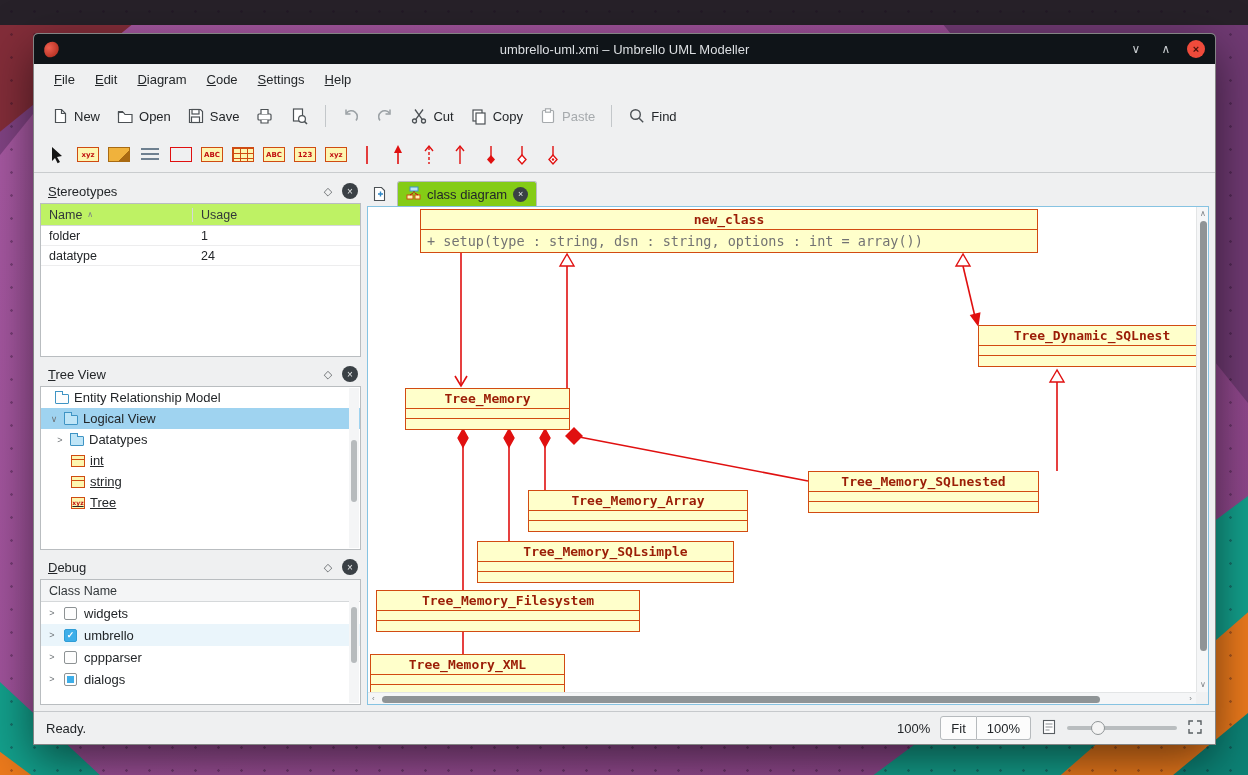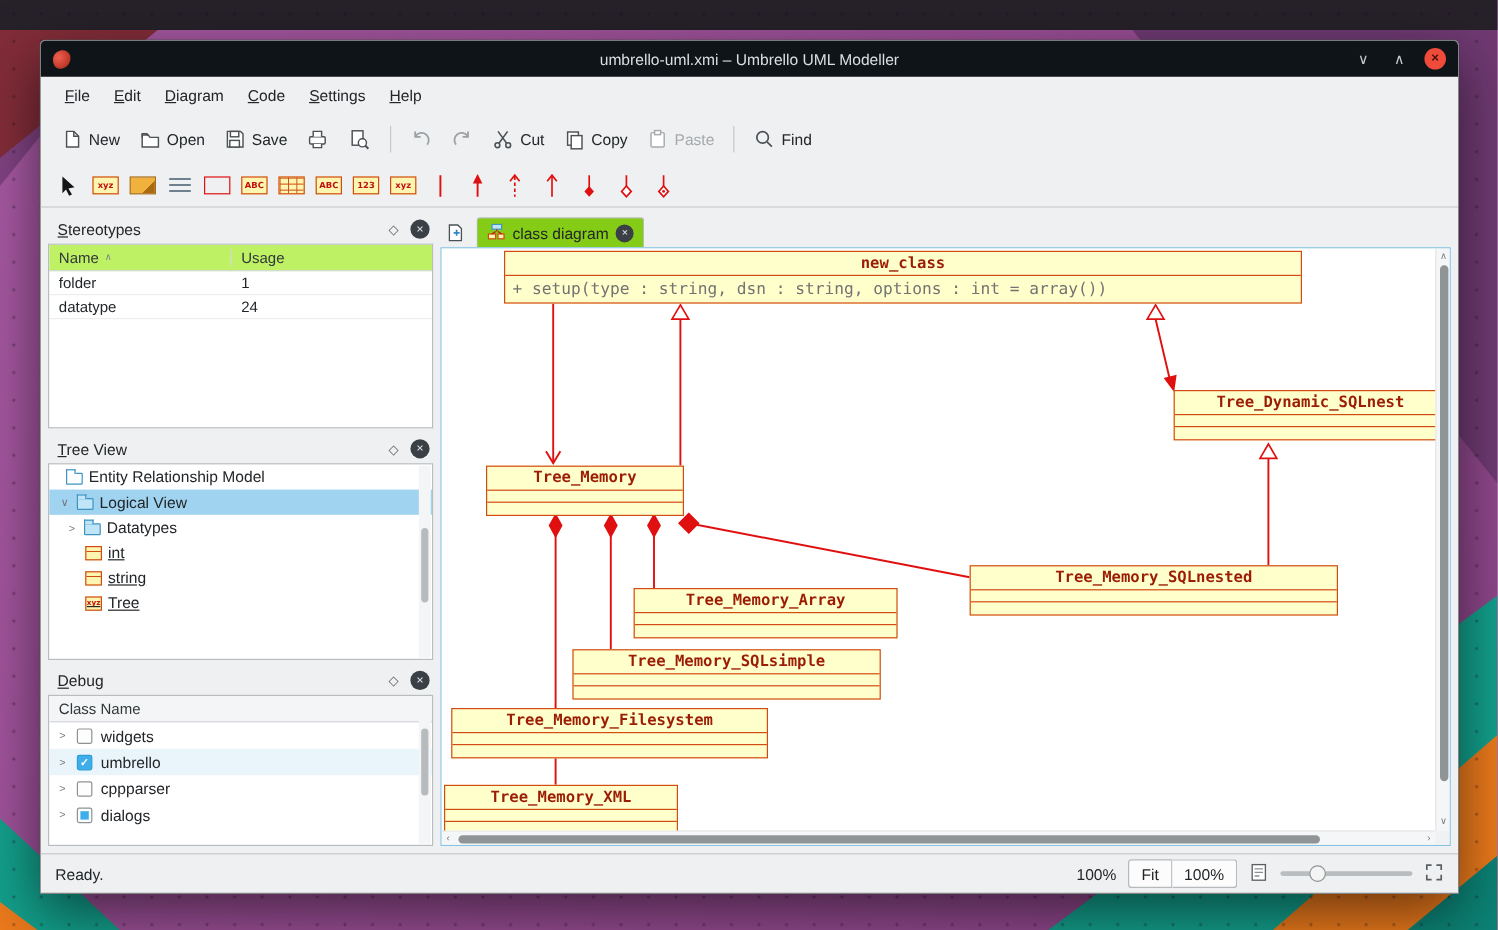--- a/index.html
+++ b/index.html
@@ -521,21 +521,21 @@
               <polygon points="595,47 588,59 602,59" fill="#ffffff"></polygon>
               <polygon points="689,163 682,175 696,175" fill="#ffffff"></polygon>
               <polygon points="610,118 602.9,108.4 611.7,106.2" fill="#e01010"></polygon>
               <polygon points="95,222 90,231 95,240 100,231" fill="#e01010"></polygon>
               <polygon points="141,222 136,231 141,240 146,231" fill="#e01010"></polygon>
               <polygon points="177,222 172,231 177,240 182,231" fill="#e01010"></polygon>
               <polygon points="206,221 198,229 206,237 214,229" fill="#e01010"></polygon>
             </g>
           </svg>
 
-          <div class="uml-box" style="left:52px;top:2px;width:665px">
+          <div class="uml-box" style="left:52px;top:2px;width:618px">
             <div class="ut">new_class</div>
             <div class="um">+ setup(type : string, dsn : string, options : int = array())</div>
           </div>
 
           <div class="uml-box" style="left:610px;top:118px;width:228px">
             <div class="ut">Tree_Dynamic_SQLnest</div>
             <div class="uc"></div>
               <div class="uc"></div>
           </div>
 
@@ -544,21 +544,21 @@
             <div class="uc"></div>
               <div class="uc"></div>
           </div>
 
           <div class="uml-box" style="left:160px;top:283px;width:220px">
             <div class="ut">Tree_Memory_Array</div>
             <div class="uc"></div>
               <div class="uc"></div>
           </div>
 
-          <div class="uml-box" style="left:440px;top:264px;width:307px">
+          <div class="uml-box" style="left:440px;top:264px;width:231px">
             <div class="ut">Tree_Memory_SQLnested</div>
             <div class="uc"></div>
               <div class="uc"></div>
           </div>
 
           <div class="uml-box" style="left:109px;top:334px;width:257px">
             <div class="ut">Tree_Memory_SQLsimple</div>
             <div class="uc"></div>
               <div class="uc"></div>
           </div>

